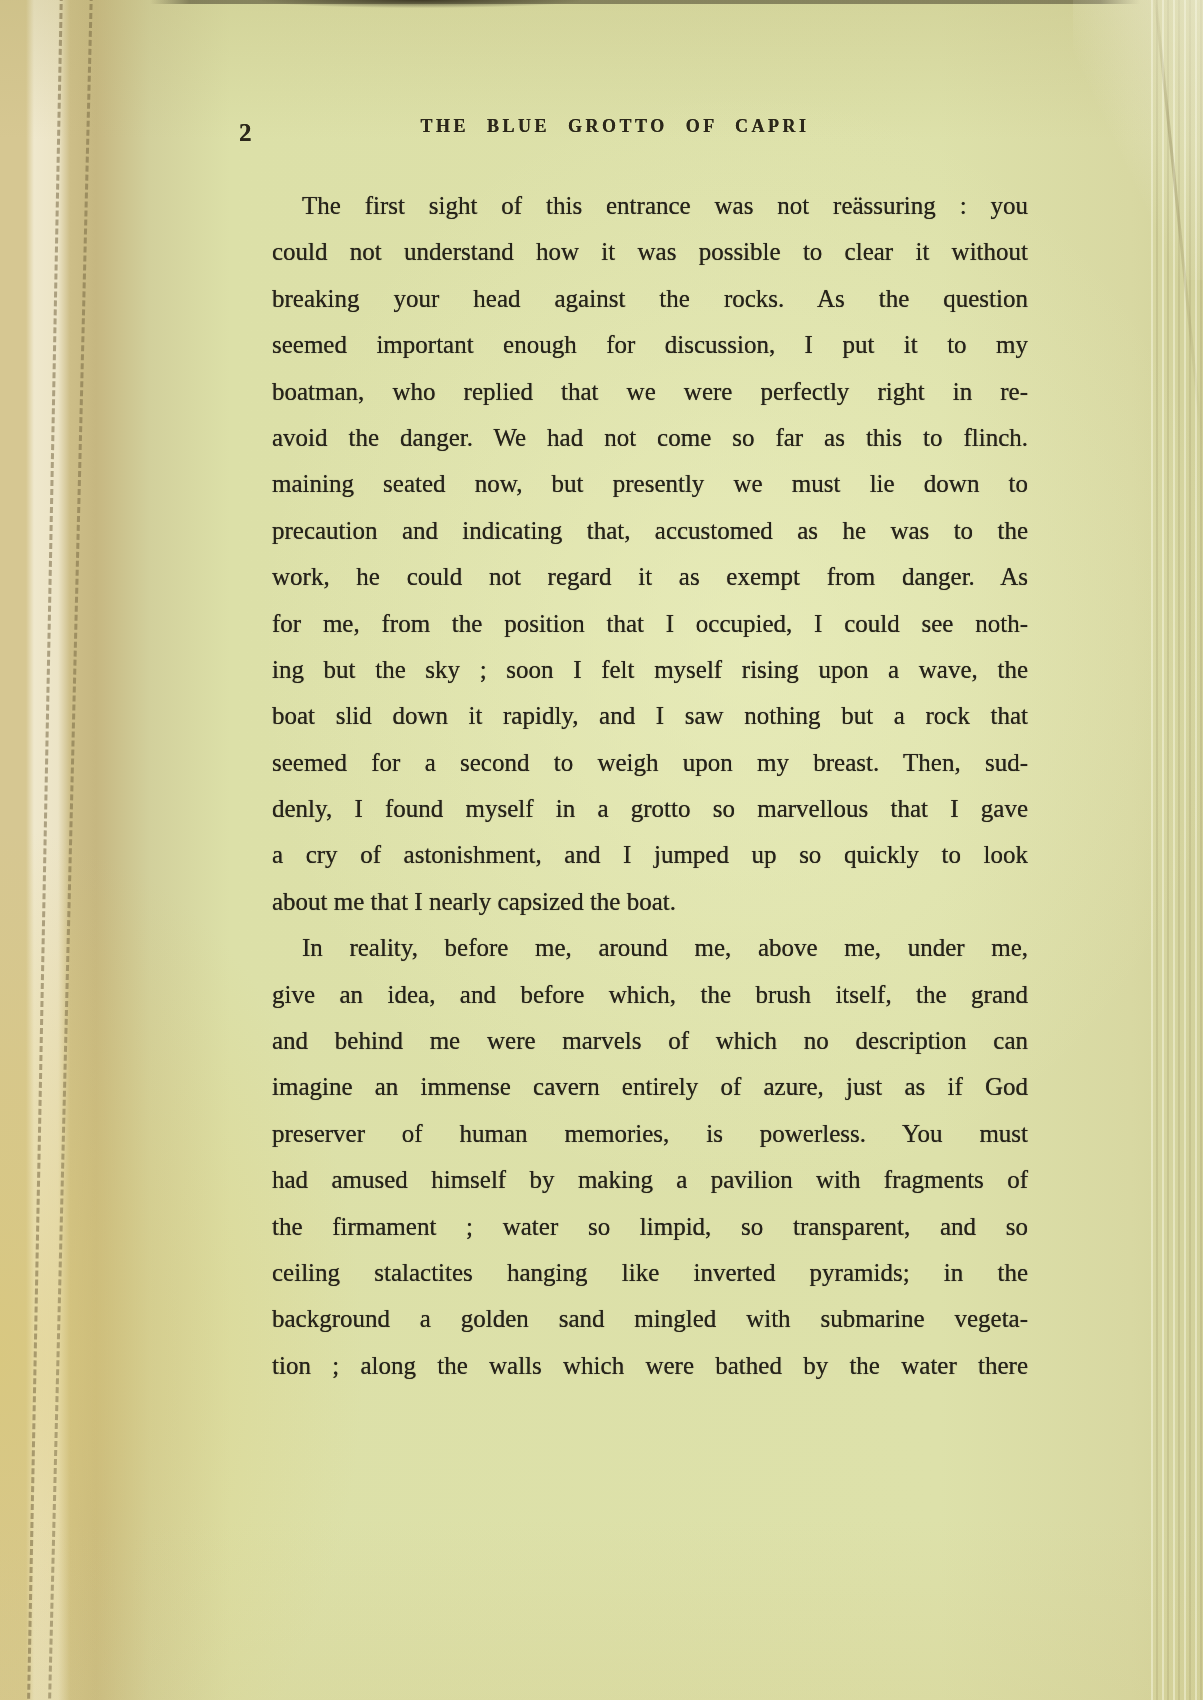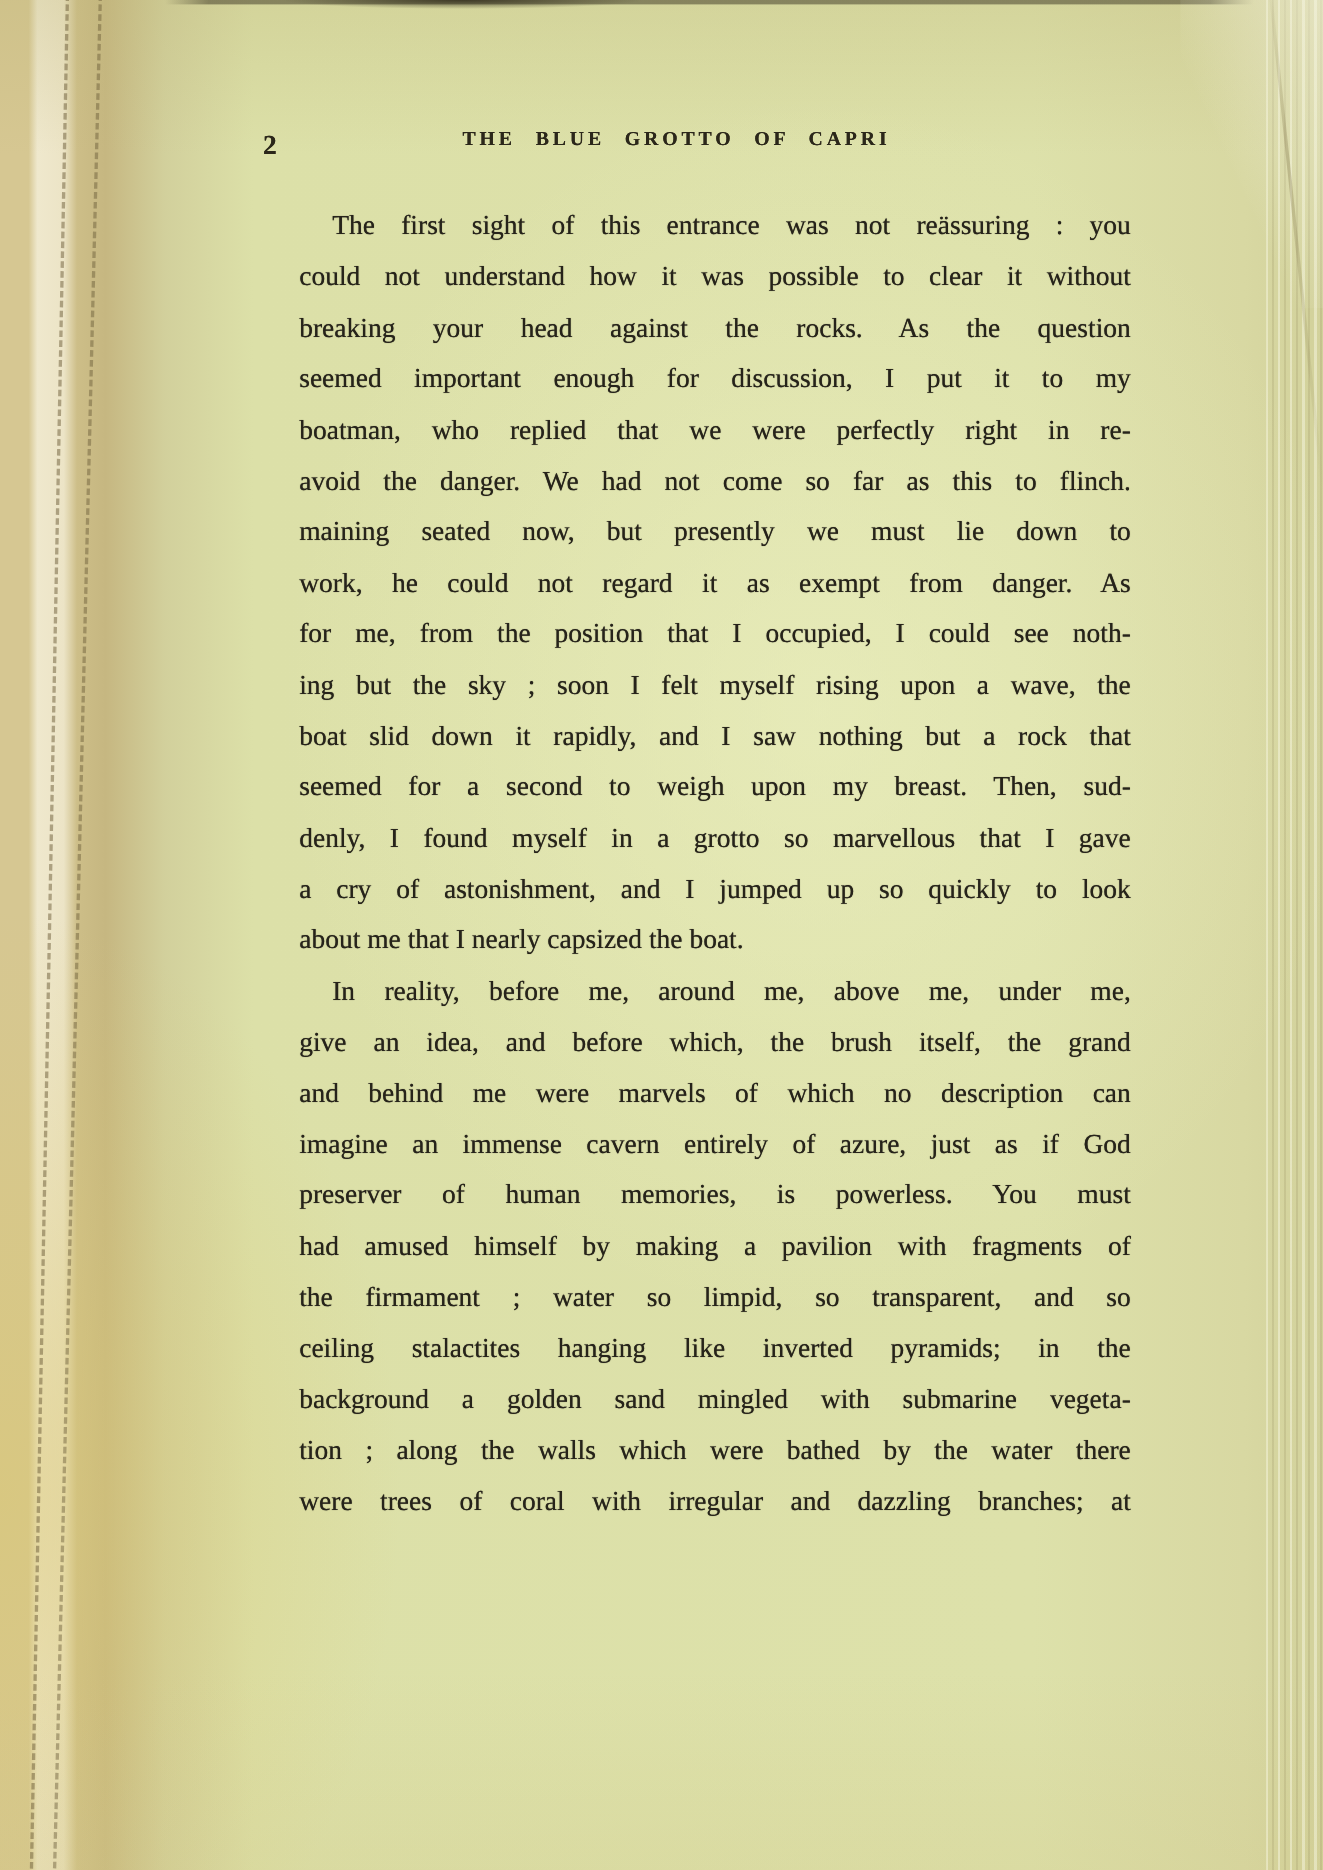--- a/index.html
+++ b/index.html
@@ -93,37 +93,37 @@
 
   <div class="text-block">
     <div>
         <div class="text-line indented">The first sight of this entrance was not reässuring : you</div>
         <div class="text-line">could not understand how it was possible to clear it without</div>
         <div class="text-line">breaking your head against the rocks.  As the question</div>
         <div class="text-line">seemed important enough for discussion, I put it to my</div>
         <div class="text-line">boatman, who replied that we were perfectly right in re-</div>
         <div class="text-line">avoid the danger.  We had not come so far as this to flinch.</div>
         <div class="text-line">maining seated now, but presently we must lie down to</div>
+        <div class="text-line">precaution and indicating that, accustomed as he was to the</div>
         <div class="text-line">work, he could not regard it as exempt from danger.  As</div>
         <div class="text-line">for me, from the position that I occupied, I could see noth-</div>
         <div class="text-line">ing but the sky ; soon I felt myself rising upon a wave, the</div>
         <div class="text-line">boat slid down it rapidly, and I saw nothing but a rock that</div>
         <div class="text-line">seemed for a second to weigh upon my breast.  Then, sud-</div>
         <div class="text-line">denly, I found myself in a grotto so marvellous that I gave</div>
         <div class="text-line">a cry of astonishment, and I jumped up so quickly to look</div>
         <div class="text-line para-end">about me that I nearly capsized the boat.</div>
       </div>
     <div>
         <div class="text-line indented">In reality, before me, around me, above me, under me,</div>
         <div class="text-line">give an idea, and before which, the brush itself, the grand</div>
         <div class="text-line">and behind me were marvels of which no description can</div>
         <div class="text-line">imagine an immense cavern entirely of azure, just as if God</div>
         <div class="text-line">preserver of human memories, is powerless.  You must</div>
         <div class="text-line">had amused himself by making a pavilion with fragments of</div>
         <div class="text-line">the firmament ; water so limpid, so transparent, and so</div>
         <div class="text-line">ceiling stalactites hanging like inverted pyramids; in the</div>
         <div class="text-line">background a golden sand mingled with submarine vegeta-</div>
         <div class="text-line">tion ; along the walls which were bathed by the water there</div>
-        <div class="text-line">were trees of coral with irregular and dazzling branches; at</div>
       </div>
   </div>
 
 </div>
 
 </body></html>

